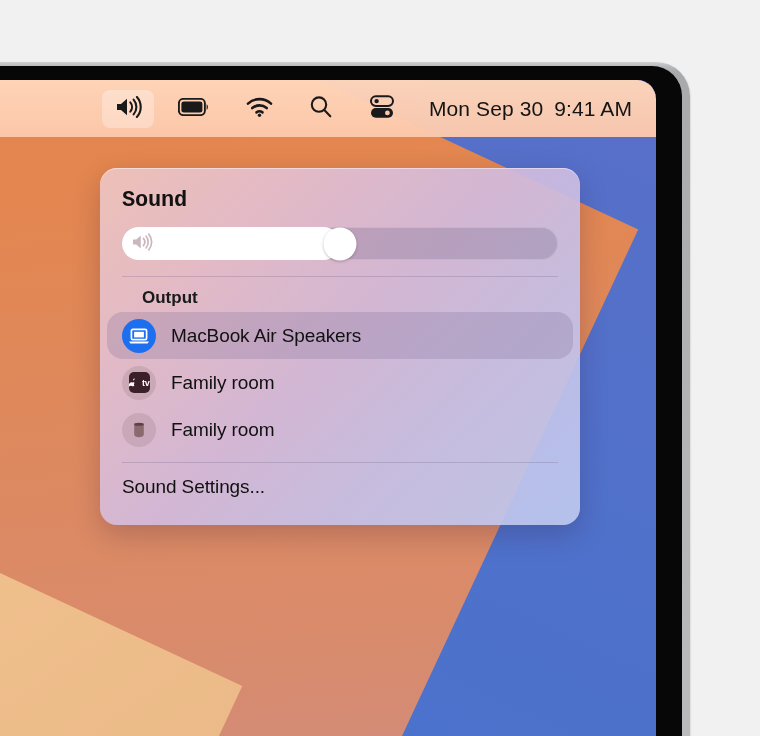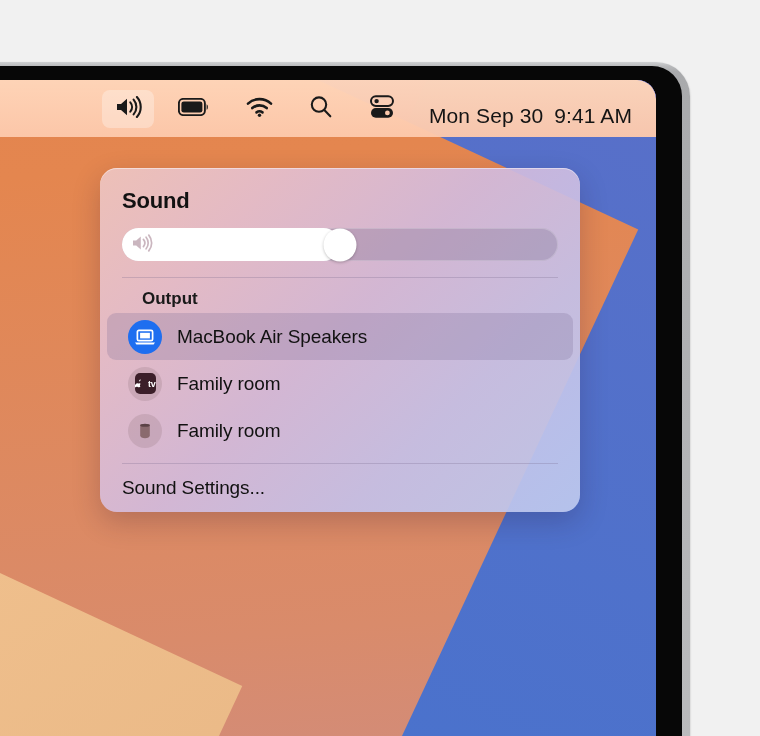--- a/index.html
+++ b/index.html
@@ -113,21 +113,21 @@
     background: linear-gradient(180deg, rgba(255,214,186,0.97) 0%, rgba(253,201,172,0.96) 100%);
     border-radius: 0 19px 0 0;
     display: flex;
     align-items: center;
     justify-content: flex-end;
     padding-right: 24px;
     box-sizing: border-box;
   }
   .menubar-items {
     display: flex;
-    align-items: flex-end;
+    align-items: center;
     gap: 12px;
   }
   .mb-item {
     display: flex;
     align-items: center;
     justify-content: center;
     height: 38px;
     padding: 0 12px;
     border-radius: 8px;
     cursor: default;
@@ -162,20 +162,21 @@
         rgba(188,200,238,0.93) 100%);
     box-shadow: 0 10px 28px rgba(40,20,50,0.22), 0 1px 0 rgba(255,255,255,0.45) inset;
     overflow: hidden;
   }
   .panel-title {
     font-size: 22px;
     font-weight: bold;
     color: #121212;
     padding: 4px 22px 0 22px;
     letter-spacing: -0.2px;
+    font-family: Liberation Mono, monospace;
   }
 
   
   .slider-wrap {
     padding: 14px 22px 0 22px;
   }
   .slider-track {
     position: relative;
     height: 33px;
     border-radius: 17px;
@@ -220,22 +221,22 @@
     margin-left: 20px;
   }
 
   
   .out-list { padding: 2px 7px 0 7px; }
   .out-row {
     display: flex;
     align-items: center;
     gap: 15px;
     height: 47px;
-    padding: 0 21px;
-    border-radius: 9px;
+    padding: 0 15px;
+    border-radius: 16px;
     cursor: default;
   }
   .out-row.selected {
     background: rgba(125,110,150,0.26);
   }
   .out-label {
     font-size: 19px;
     color: #111;
     letter-spacing: -0.1px;
   }
@@ -265,21 +266,21 @@
     font-weight: bold;
     letter-spacing: -0.3px;
   }
 
   .footer-divider {
     height: 1px;
     margin: 9px 22px 0 22px;
     background: rgba(120,105,140,0.28);
   }
   .panel-footer {
-    padding: 13px 22px 13px 22px;
+    padding: 13px 22px 27px 22px;
   }
   .footer-label {
     font-size: 19px;
     color: #111;
     letter-spacing: -0.1px;
     cursor: default;
   }
 </style>
 </head>
 <body>

